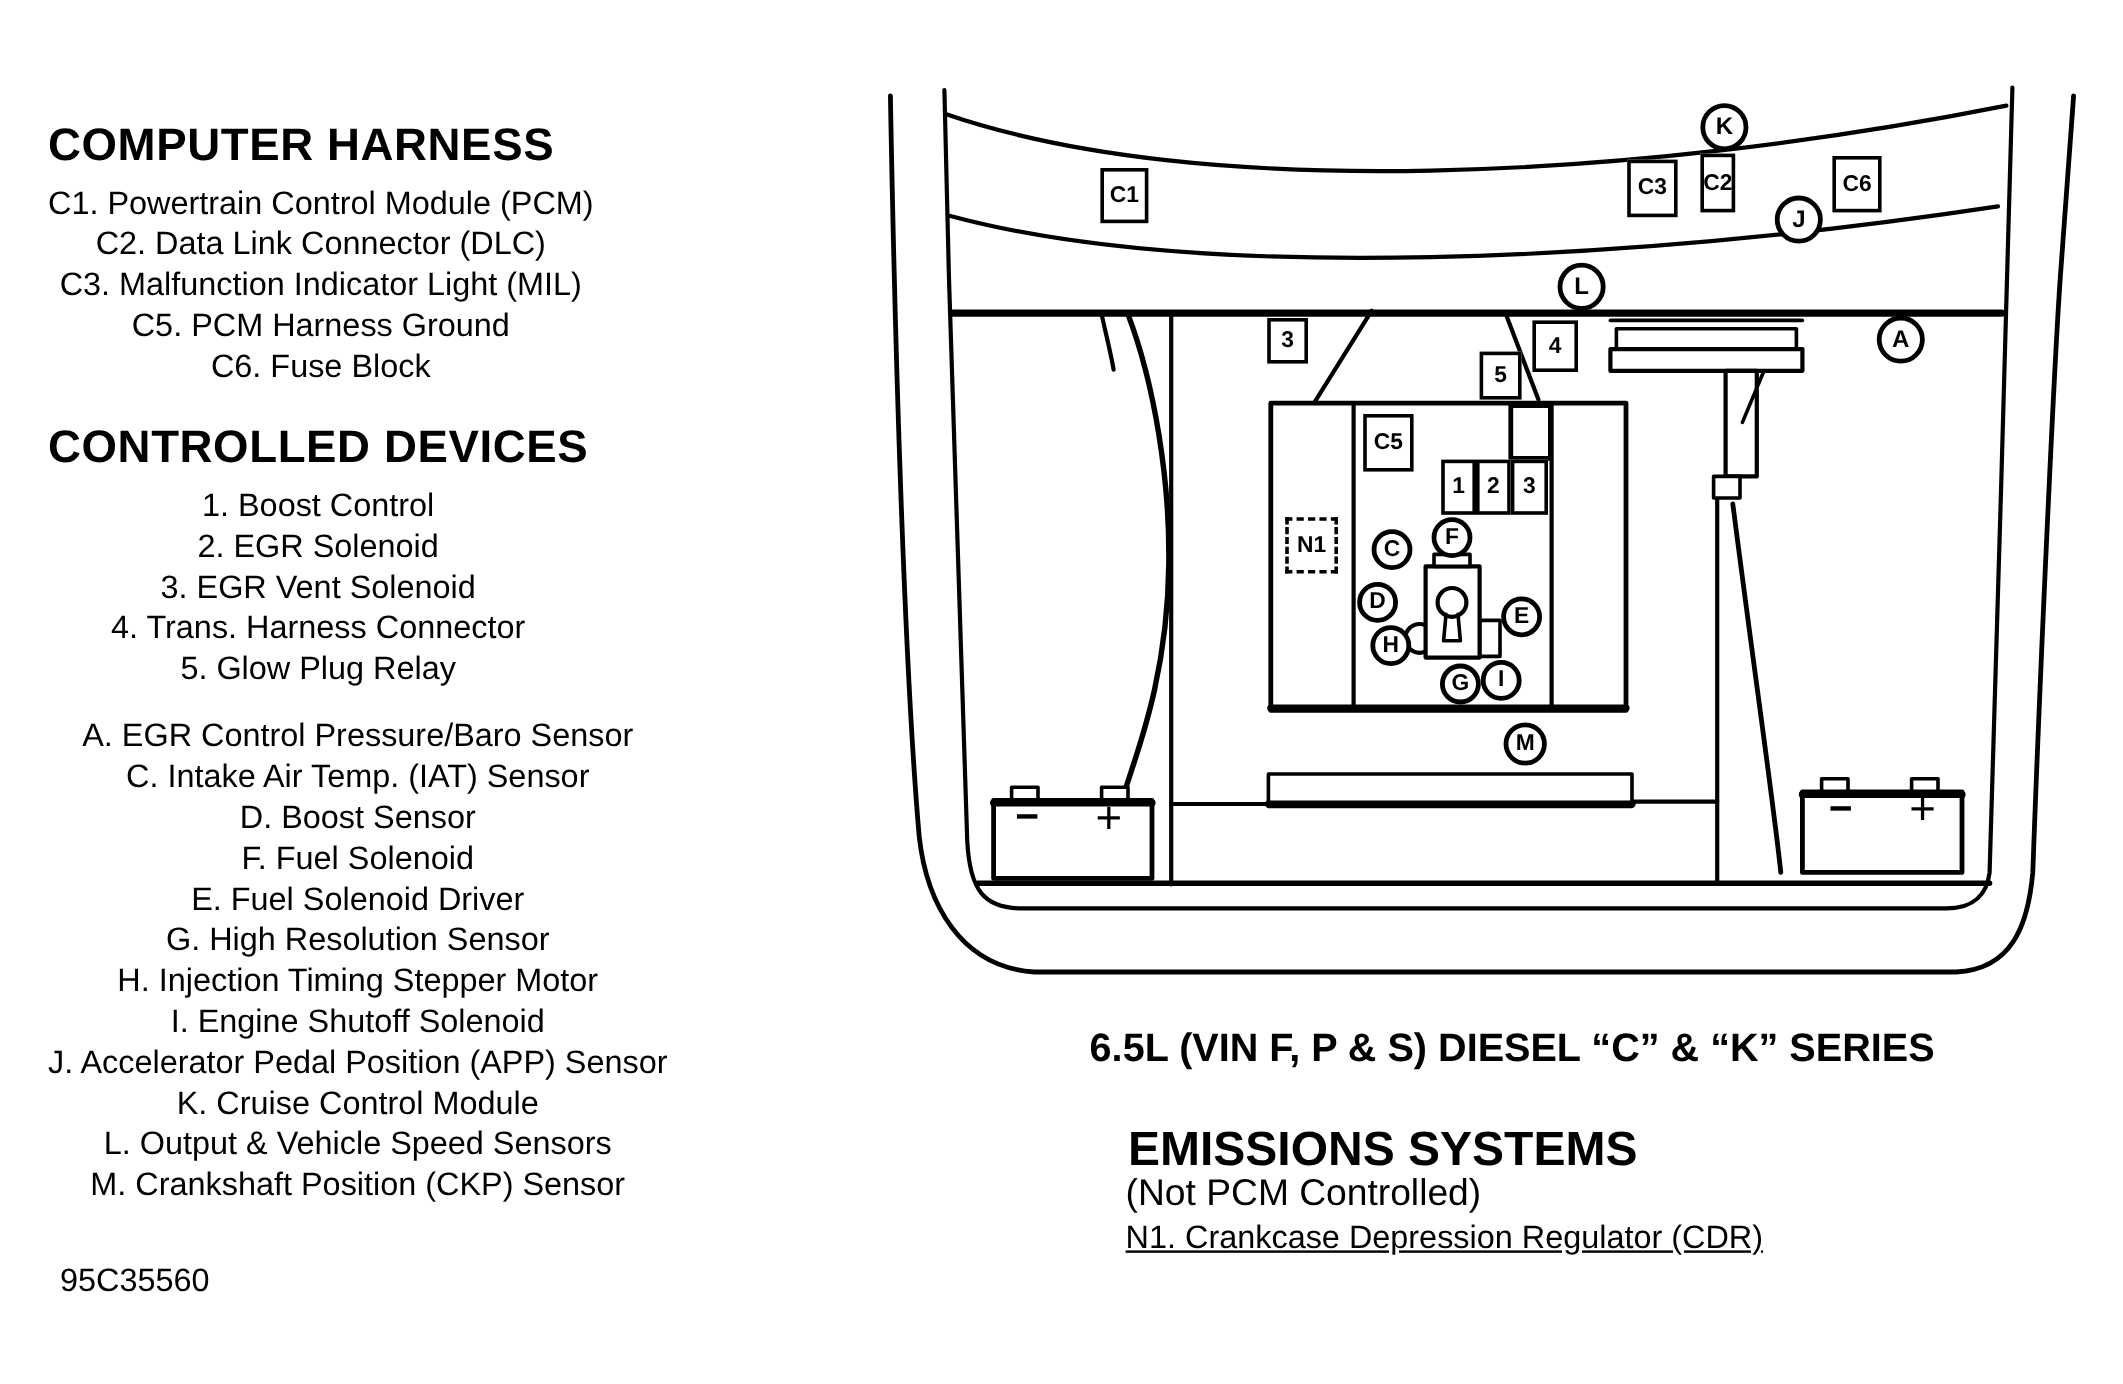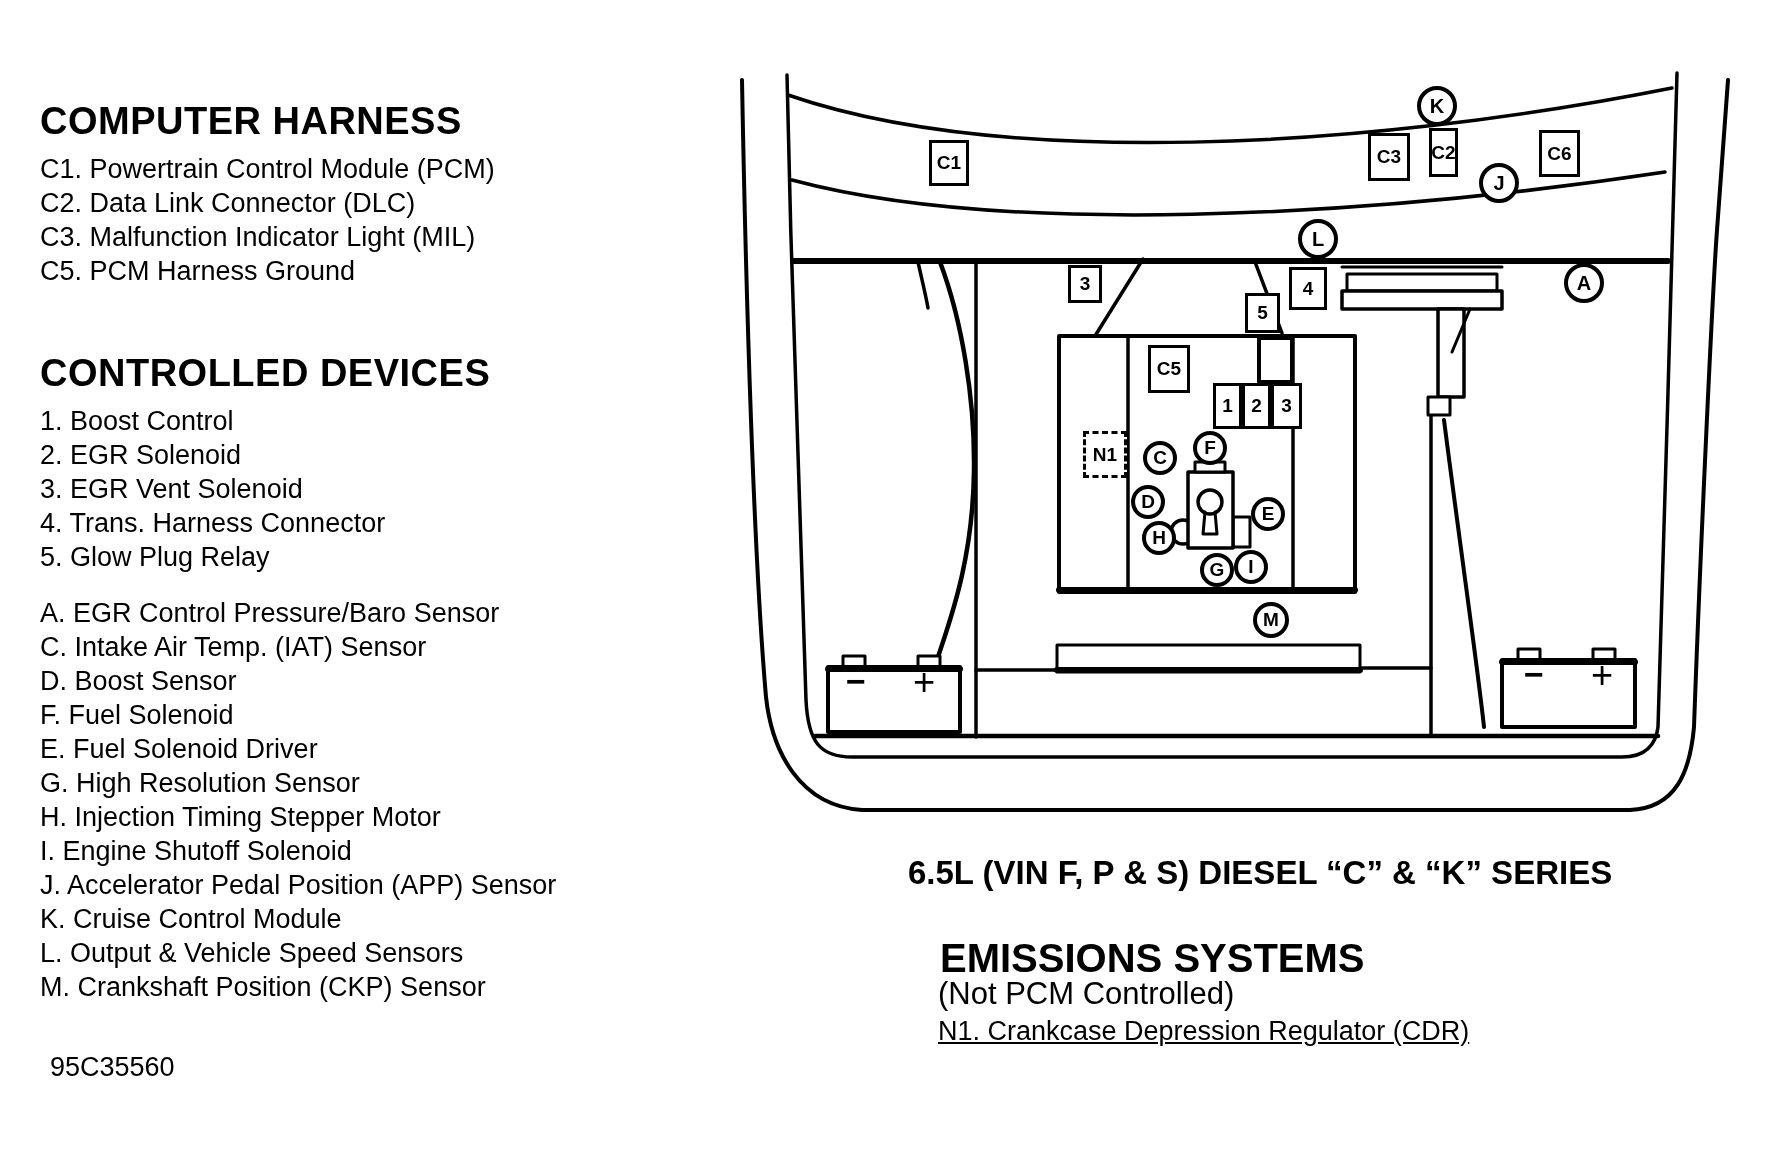--- a/index.html
+++ b/index.html
@@ -1,42 +1,43 @@
 <!DOCTYPE html>
 <html><head>
 <meta charset="utf-8">
 <style>
   html,body{margin:0;padding:0;background:#ffffff;}
   body{width:1769px;height:1153px;position:relative;overflow:hidden;
        font-family:"Liberation Sans",sans-serif;color:#000;}
   .abs{position:absolute;}
   
   .sec-title{font-weight:bold;font-size:38px;letter-spacing:0.5px;margin:0 0 9px 0;}
-  .li{font-size:27px;line-height:34px;white-space:nowrap;}
+  .li{font-size:27px;line-height:34px;white-space:nowrap;text-align:center;}
   
   .co-box{position:absolute;box-sizing:border-box;background:#fff;border:3px solid #000;
           display:flex;align-items:center;justify-content:center;
-          font-weight:bold;font-size:19px;z-index:3;margin-left:12px;}
+          font-weight:bold;font-size:19px;z-index:3;}
   .co-dash{border:3px dashed #000;}
   .co-circle{position:absolute;box-sizing:border-box;background:#fff;border:4px solid #000;
           border-radius:50%;display:flex;align-items:center;justify-content:center;
           font-weight:bold;font-size:20px;z-index:3;}
   .bat-sign{position:absolute;font-weight:bold;z-index:4;line-height:1;}
   .cap-bold{font-weight:bold;white-space:nowrap;}
   svg{position:absolute;z-index:1;}
 </style>
 </head>
 <body>
 
 <div class="abs" style="left:40px;top:100px;">
   <div class="sec-title">COMPUTER HARNESS</div>
   <div class="li">C1. Powertrain Control Module (PCM)</div>
   <div class="li">C2. Data Link Connector (DLC)</div>
   <div class="li">C3. Malfunction Indicator Light (MIL)</div>
   <div class="li">C5. PCM Harness Ground</div>
+  <div class="li">C6. Fuse Block</div>
 </div>
 
 <div class="abs" style="left:40px;top:352px;">
   <div class="sec-title">CONTROLLED DEVICES</div>
   <div class="li">1. Boost Control</div>
   <div class="li">2. EGR Solenoid</div>
   <div class="li">3. EGR Vent Solenoid</div>
   <div class="li">4. Trans. Harness Connector</div>
   <div class="li">5. Glow Plug Relay</div>
 </div>

